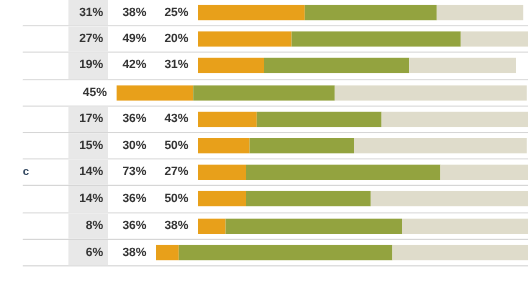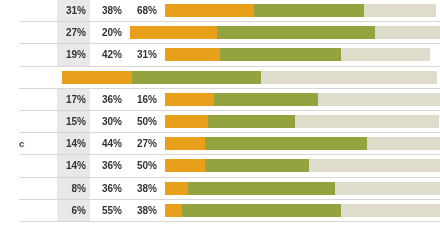--- a/index.html
+++ b/index.html
@@ -118,34 +118,35 @@
 </head>
 <body>
 
 <div id="table-root">
     <div class="row">
       <div class="label-cell">
         <span class="label-text"></span>
       </div>
       <div class="pct pct-1">31%</div>
       <div class="pct pct-2">38%</div>
-      <div class="pct pct-3">68%</div>
+      <div class="pct pct-3">25%</div>
       <div class="bar-cell">
         <div class="bar-track">
           <div class="seg seg-a" style="width: 31%;"></div>
           <div class="seg seg-b" style="width: 38%;"></div>
           <div class="seg seg-c" style="width: 25%;"></div>
         </div>
       </div>
     </div>
     <div class="row">
       <div class="label-cell">
         <span class="label-text"></span>
       </div>
       <div class="pct pct-1">27%</div>
+      <div class="pct pct-2">49%</div>
       <div class="pct pct-3">20%</div>
       <div class="bar-cell">
         <div class="bar-track">
           <div class="seg seg-a" style="width: 27%;"></div>
           <div class="seg seg-b" style="width: 49%;"></div>
           <div class="seg seg-c" style="width: 20%;"></div>
         </div>
       </div>
     </div>
     <div class="row">
@@ -160,35 +161,36 @@
           <div class="seg seg-a" style="width: 19%;"></div>
           <div class="seg seg-b" style="width: 42%;"></div>
           <div class="seg seg-c" style="width: 31%;"></div>
         </div>
       </div>
     </div>
     <div class="row">
       <div class="label-cell">
         <span class="label-text"></span>
       </div>
+      <div class="pct pct-3">45%</div>
       <div class="bar-cell">
         <div class="bar-track">
           <div class="seg seg-a" style="width: 18%;"></div>
           <div class="seg seg-b" style="width: 33%;"></div>
           <div class="seg seg-c" style="width: 45%;"></div>
         </div>
       </div>
     </div>
     <div class="row">
       <div class="label-cell">
         <span class="label-text"></span>
       </div>
       <div class="pct pct-1">17%</div>
       <div class="pct pct-2">36%</div>
-      <div class="pct pct-3">16%</div>
+      <div class="pct pct-3">43%</div>
       <div class="bar-cell">
         <div class="bar-track">
           <div class="seg seg-a" style="width: 17%;"></div>
           <div class="seg seg-b" style="width: 36%;"></div>
           <div class="seg seg-c" style="width: 43%;"></div>
         </div>
       </div>
     </div>
     <div class="row">
       <div class="label-cell">
@@ -203,21 +205,21 @@
           <div class="seg seg-b" style="width: 30%;"></div>
           <div class="seg seg-c" style="width: 50%;"></div>
         </div>
       </div>
     </div>
     <div class="row">
       <div class="label-cell">
         <span class="label-text">c</span>
       </div>
       <div class="pct pct-1">14%</div>
-      <div class="pct pct-2">44%</div>
+      <div class="pct pct-2">73%</div>
       <div class="pct pct-3">27%</div>
       <div class="bar-cell">
         <div class="bar-track">
           <div class="seg seg-a" style="width: 14%;"></div>
           <div class="seg seg-b" style="width: 56%;"></div>
           <div class="seg seg-c" style="width: 27%;"></div>
         </div>
       </div>
     </div>
     <div class="row">
@@ -248,21 +250,20 @@
           <div class="seg seg-b" style="width: 51%;"></div>
           <div class="seg seg-c" style="width: 38%;"></div>
         </div>
       </div>
     </div>
     <div class="row">
       <div class="label-cell">
         <span class="label-text"></span>
       </div>
       <div class="pct pct-1">6%</div>
-      <div class="pct pct-2">55%</div>
       <div class="pct pct-3">38%</div>
       <div class="bar-cell">
         <div class="bar-track">
           <div class="seg seg-a" style="width: 6%;"></div>
           <div class="seg seg-b" style="width: 55%;"></div>
           <div class="seg seg-c" style="width: 38%;"></div>
         </div>
       </div>
     </div>
   </div>

